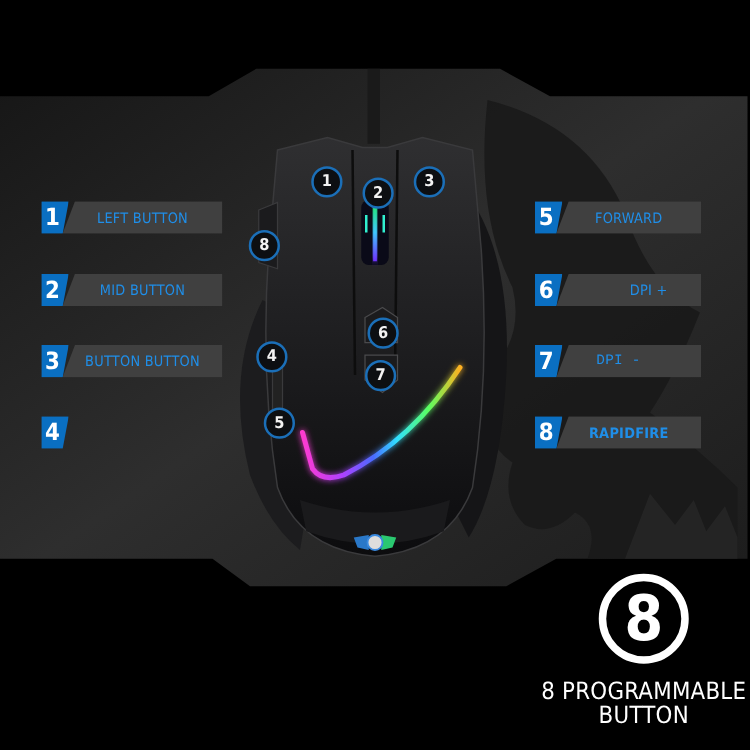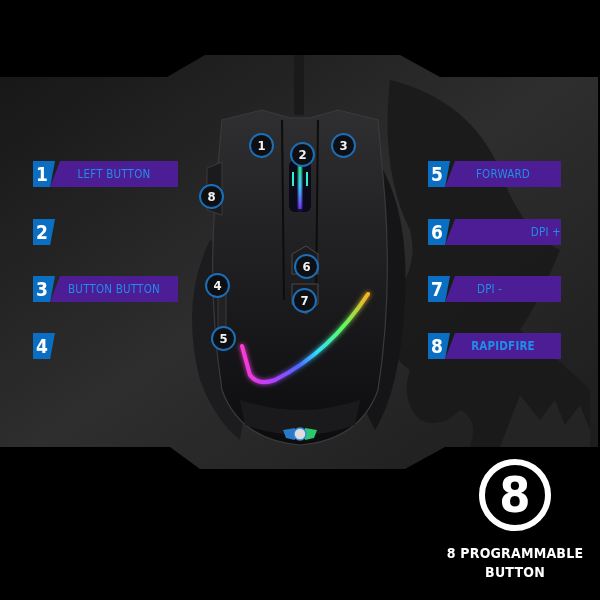--- a/index.html
+++ b/index.html
@@ -1,26 +1,26 @@
 <!DOCTYPE html>
 <html><head>
 <meta charset="utf-8">
 <style>
   html,body{margin:0;padding:0;background:#000;}
   body{width:600px;height:600px;position:relative;overflow:hidden;font-family:"DejaVu Sans Condensed","DejaVu Sans",sans-serif;}
   .stage{position:absolute;left:0;top:0;width:600px;height:600px;background:#000;}
   .panel{position:absolute;left:0;top:0;width:600px;height:600px;}
   .label-row{position:absolute;height:26px;width:145px;}
   .label-row .num{position:absolute;left:0;top:0;width:22px;height:26px;background:#0a6fc2;color:#fff;font-weight:bold;font-size:19px;line-height:26px;text-align:center;clip-path:polygon(0 0,100% 0,78% 100%,0 100%);padding-right:4px;box-sizing:border-box;}
-  .label-row .name{position:absolute;left:17px;top:0;width:128px;height:26px;background:#4c1d95;color:#1f8ee8;font-size:11.5px;line-height:26px;text-align:center;clip-path:polygon(10px 0,100% 0,100% 100%,0 100%);letter-spacing:0.2px;}
+  .label-row .name{position:absolute;left:17px;top:0;width:128px;height:26px;background:#404040;color:#1f8ee8;font-size:11.5px;line-height:26px;text-align:center;clip-path:polygon(10px 0,100% 0,100% 100%,0 100%);letter-spacing:0.2px;}
   .mouse-svg{position:absolute;left:0;top:0;}
   .badge{position:absolute;width:21px;height:21px;border-radius:50%;background:#0d0f12;border:2px solid #1b6fb8;color:#f2f2f2;font-size:13px;font-weight:bold;line-height:21px;text-align:center;box-sizing:content-box;}
   .feature{position:absolute;left:430px;top:455px;width:170px;height:140px;text-align:center;}
   .feature .ring{position:absolute;left:49px;top:4px;width:60px;height:60px;border:6px solid #fff;border-radius:50%;color:#fff;font-size:50px;font-weight:bold;line-height:60px;text-align:center;}
-  .feature .caption{position:absolute;left:0;top:89px;width:170px;color:#fff;font-weight:bold;font-size:14px;line-height:19px;letter-spacing:0.2px;}
+  .feature .caption{position:absolute;left:0;top:89px;width:170px;color:#fff;font-weight:normal;font-size:19px;line-height:19px;letter-spacing:0.2px;}
 </style>
 </head>
 <body>
 
 <div class="stage">
 
   <svg class="panel" width="600" height="600" viewBox="0 0 600 600">
     <defs>
       <linearGradient id="pg" x1="0" y1="0" x2="1" y2="1">
         <stop offset="0" stop-color="#161616"></stop>
@@ -107,40 +107,41 @@
   <div class="badge" style="left:294px;top:254px;">6</div>
   <div class="badge" style="left:292px;top:288px;">7</div>
   <div class="badge" style="left:199px;top:184px;">8</div>
 
   <div class="label-row" style="left:33px;top:161px;">
     <div class="num">1</div>
     <div class="name">LEFT BUTTON</div>
   </div>
   <div class="label-row" style="left:33px;top:219px;">
     <div class="num">2</div>
+    <div class="name">MID BUTTON</div>
   </div>
   <div class="label-row" style="left:33px;top:276px;">
     <div class="num">3</div>
     <div class="name">BUTTON BUTTON</div>
   </div>
   <div class="label-row" style="left:33px;top:333px;">
     <div class="num">4</div>
   </div>
 
   <div class="label-row" style="left:428px;top:161px;width:133px;">
     <div class="num">5</div>
     <div class="name" style="width:116px;">FORWARD</div>
   </div>
   <div class="label-row" style="left:428px;top:219px;width:133px;">
     <div class="num">6</div>
-    <div class="name" style="width:116px;text-align:right;padding-left:32px;box-sizing:border-box;">DPI +</div>
+    <div class="name" style="width:116px;text-align:center;padding-left:32px;box-sizing:border-box;">DPI +</div>
   </div>
   <div class="label-row" style="left:428px;top:276px;width:133px;">
     <div class="num">7</div>
-    <div class="name" style="width:116px;text-align:left;padding-left:32px;box-sizing:border-box;">DPI -</div>
+    <div class="name" style="width:116px;text-align:left;padding-left:32px;box-sizing:border-box;font-family:Liberation Mono, monospace;">DPI -</div>
   </div>
   <div class="label-row" style="left:428px;top:333px;width:133px;">
     <div class="num">8</div>
     <div class="name" style="width:116px;font-weight:bold;">RAPIDFIRE</div>
   </div>
 
   <div class="feature">
     <div class="ring">8</div>
     <div class="caption">
       <div>8 PROGRAMMABLE</div>

